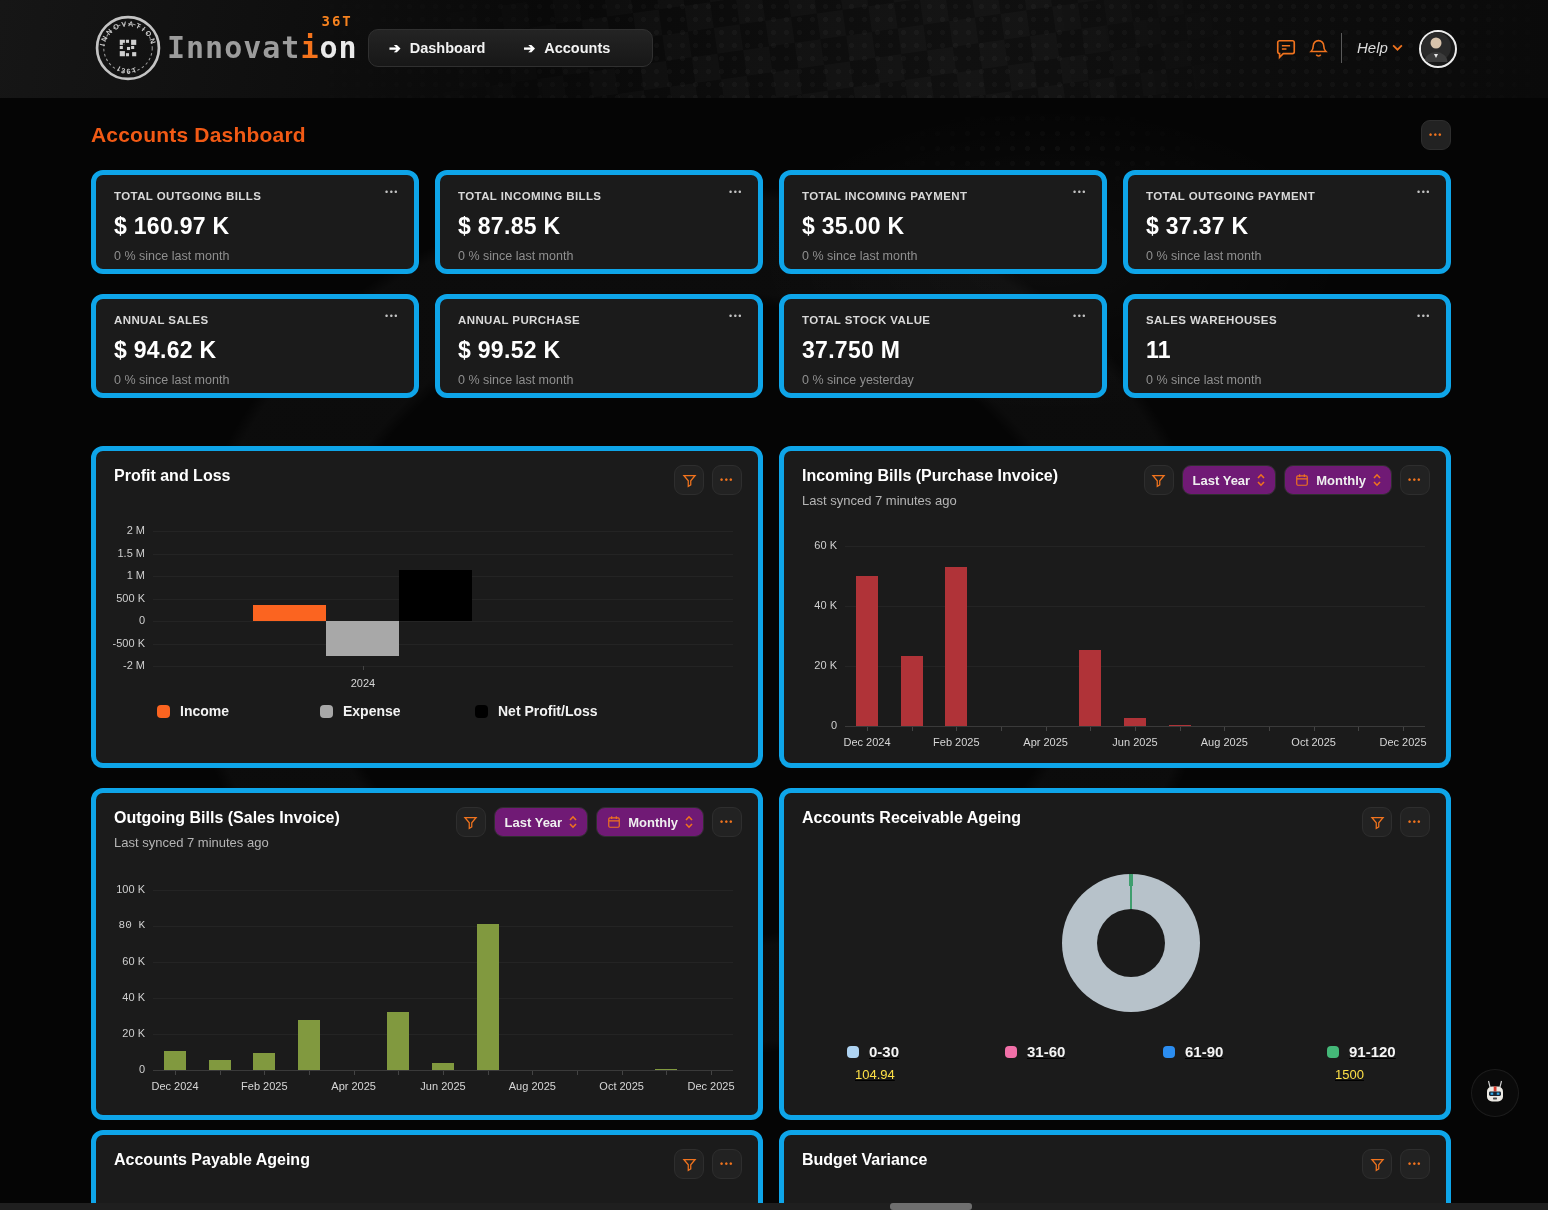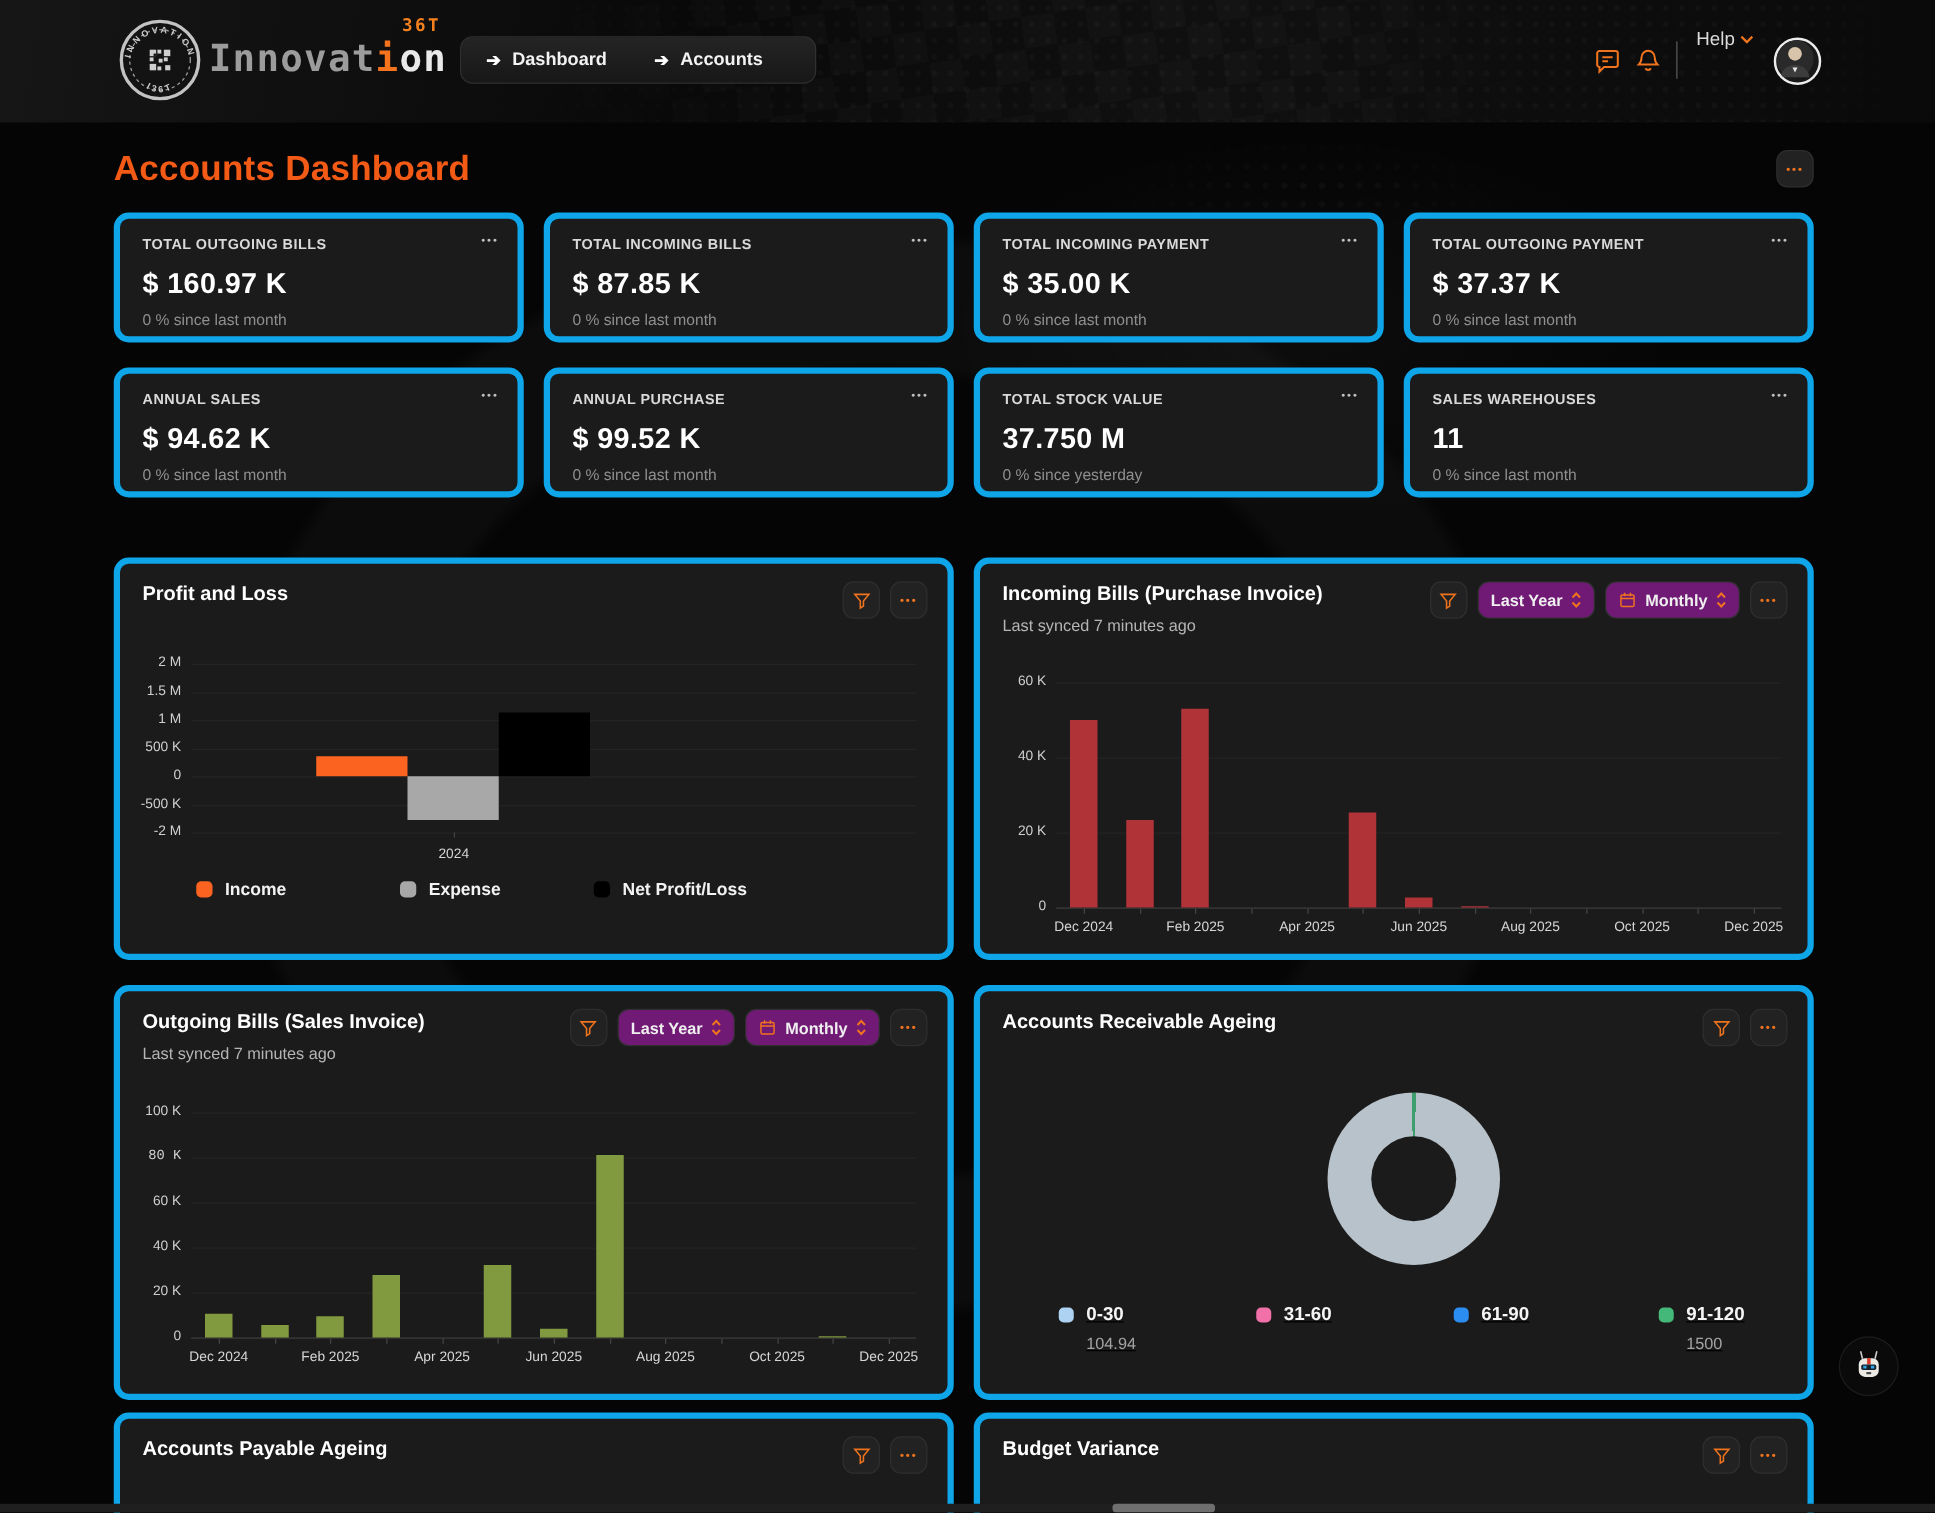--- a/index.html
+++ b/index.html
@@ -46,26 +46,26 @@
     background:linear-gradient(180deg,#242424,#171717);border:1px solid #303030;border-radius:10px;
     padding:0 30px 0 8px;box-sizing:border-box;}
   .nav-item{display:flex;align-items:center;gap:9px;color:#f2f2f2;font-size:14.5px;font-weight:700;padding:6px 12px;border-radius:8px;cursor:pointer;}
   .nav-arrow{color:#fff;font-size:14px;}
   .searchbar{left:930px;top:33px;width:311px;height:31px;background:#2b2b2b;border-radius:16px;display:flex;align-items:center;padding:0 12px;box-sizing:border-box;gap:8px;}
   .searchbar input{flex:1;background:transparent;border:none;outline:none;color:#e3e3e3;font-size:13.5px;font-family:"Liberation Sans",sans-serif;}
   .searchbar input::placeholder{color:#cfcfcf;}
   .hicon{display:flex;align-items:center;justify-content:center;cursor:pointer;}
   .chat-ic{left:1275px;top:38px;} .bell-ic{left:1308px;top:37px;}
   .vdiv{left:1341px;top:33px;width:1px;height:30px;background:#5a5a5a;}
-  .help{left:1357px;top:23px;display:flex;align-items:center;gap:4px;color:#dcdcdc;font-size:15px;cursor:pointer;}
+  .help{left:1357px;top:39px;display:flex;align-items:center;gap:4px;color:#dcdcdc;font-size:15px;cursor:pointer;font-style:italic;}
   .avatar{left:1419px;top:30px;width:34px;height:34px;border-radius:50%;border:2px solid #ececec;background:#191919;overflow:hidden;cursor:pointer;}
   
   .content{position:relative;margin-left:91px;width:1360px;z-index:1;}
   .title-row{display:flex;justify-content:space-between;align-items:center;margin-top:22px;height:30px;}
-  .page-title{color:#f25a15;font-size:28px;font-weight:800;letter-spacing:.2px;}
+  .page-title{color:#f25a15;font-size:21px;font-weight:800;letter-spacing:.2px;}
   .icon-btn{width:30px;height:30px;border-radius:9px;background:#222;border:1px solid #2e2e2e;display:flex;align-items:center;justify-content:center;cursor:pointer;box-sizing:border-box;}
   .dots{color:#f0731e;font-size:9px;letter-spacing:1.5px;font-weight:700;line-height:1;}
   
   .kpi-grid{display:grid;grid-template-columns:repeat(4,1fr);column-gap:16px;row-gap:20px;margin-top:20px;}
   .card{background:#1b1b1b;border:5px solid #0ea5e9;border-radius:12px;box-sizing:border-box;position:relative;}
   .kpi{height:104px;padding:15px 18px;}
   .kpi-label{color:#d9d9d9;font-size:11.5px;font-weight:700;letter-spacing:.4px;}
   .kpi-value{color:#fff;font-size:23px;font-weight:800;margin-top:11px;letter-spacing:.3px;}
   .kpi-sub{color:#8f8f8f;font-size:12.5px;margin-top:9px;}
   .kpi-dots{position:absolute;top:12px;right:15px;color:#c2c2c2;font-size:9px;letter-spacing:1.5px;cursor:pointer;}
@@ -90,21 +90,21 @@
   
   .pl-legend-item{position:absolute;top:252px;display:flex;align-items:center;gap:10px;}
   .sw{width:13px;height:13px;border-radius:4px;display:inline-block;}
   .pl-legend-label{color:#f2f2f2;font-size:14px;font-weight:600;}
   
   .donut{position:absolute;left:278px;top:81px;width:138px;height:138px;border-radius:50%;}
   .donut::after{content:"";position:absolute;left:35px;top:35px;width:68px;height:68px;border-radius:50%;background:#1b1b1b;}
   .dn-item{position:absolute;top:250px;text-decoration:underline;}
   .dn-row{display:flex;align-items:center;gap:10px;}
   .dn-lab{color:#f5f5f5;font-size:15px;font-weight:700;}
-  .dn-val{color:#a3a3a3;font-size:13px;margin:7px 0 0 22px;min-height:13px;}
+  .dn-val{color:#fde047;font-size:13px;margin:7px 0 0 8px;min-height:13px;}
   .dn-sw{width:12px;height:12px;border-radius:4px;display:inline-block;}
   
   .fab{position:absolute;left:1472px;top:1070px;width:46px;height:46px;border-radius:50%;background:#0a0a0a;box-shadow:0 0 0 1px #1c1c1c;display:flex;align-items:center;justify-content:center;cursor:pointer;z-index:5;}
   
   .hscroll{position:absolute;left:0;bottom:0;width:1548px;height:7px;background:#1f1f1f;z-index:4;}
   .hthumb{position:absolute;left:890px;top:0;width:82px;height:7px;background:#6f6f6f;border-radius:3px;cursor:pointer;}
   svg{display:block;}
 </style>
 </head>
 <body>

